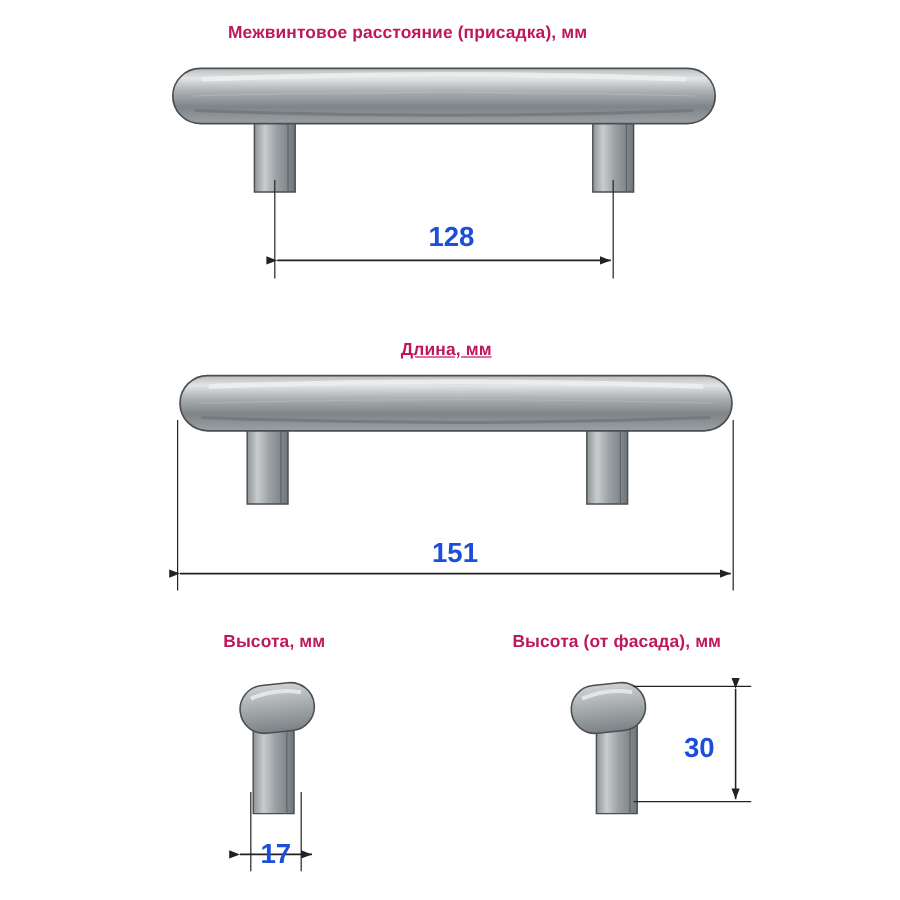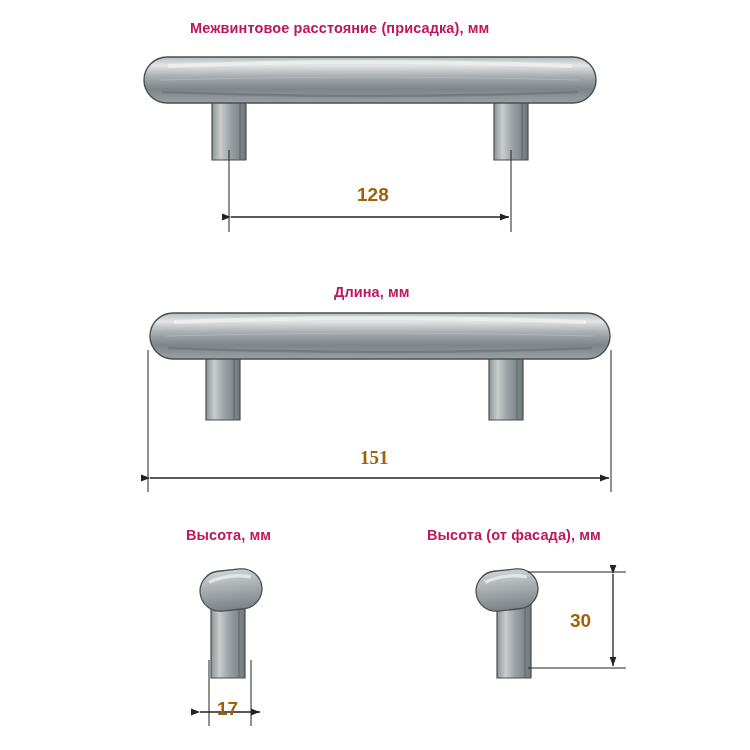--- a/index.html
+++ b/index.html
@@ -25,22 +25,22 @@
     position: absolute;
     font-weight: bold;
     font-size: 14.5px;
     color: #be185d;
     white-space: nowrap;
     letter-spacing: 0.1px;
   }
   .dimlabel {
     position: absolute;
     font-weight: bold;
-    font-size: 19px;
-    color: #a16207;
+    font-size: 23px;
+    color: #1d4ed8;
     white-space: nowrap;
   }
   svg { position: absolute; left: 0; top: 0; overflow: visible; }
   .handle-svg { pointer-events: none; }
 </style>
 </head>
 <body>
 
 <div id="stage">
 
@@ -132,23 +132,23 @@
 
     <g>
       <line x1="528" y1="572" x2="626" y2="572" stroke="#222" stroke-width="1"></line>
       <line x1="528" y1="668" x2="626" y2="668" stroke="#222" stroke-width="1"></line>
       <line x1="613" y1="574" x2="613" y2="666" stroke="#222" stroke-width="1.3" marker-start="url(#arrowL)" marker-end="url(#arrowR)"></line>
     </g>
   </svg>
 
   <div class="dimlabel" style="left:357px; top:184px;">128</div>
 
-  <div class="caption" style="left:334px; top:284px;">Длина, мм</div>
+  <div class="caption" style="left:334px; top:284px;text-decoration:underline;">Длина, мм</div>
 
-  <div class="dimlabel" style="left:360px; top:447px;font-family:Liberation Serif, serif;">151</div>
+  <div class="dimlabel" style="left:360px; top:447px;">151</div>
 
   <div class="caption" style="left:186px; top:527px;">Высота, мм</div>
 
   <div class="dimlabel" style="left:217px; top:678px;margin-top:20px;">17</div>
 
   <div class="caption" style="left:427px; top:527px;">Высота (от фасада), мм</div>
 
   <div class="dimlabel" style="left:570px; top:610px;text-align:right;">30</div>
 
 </div>

